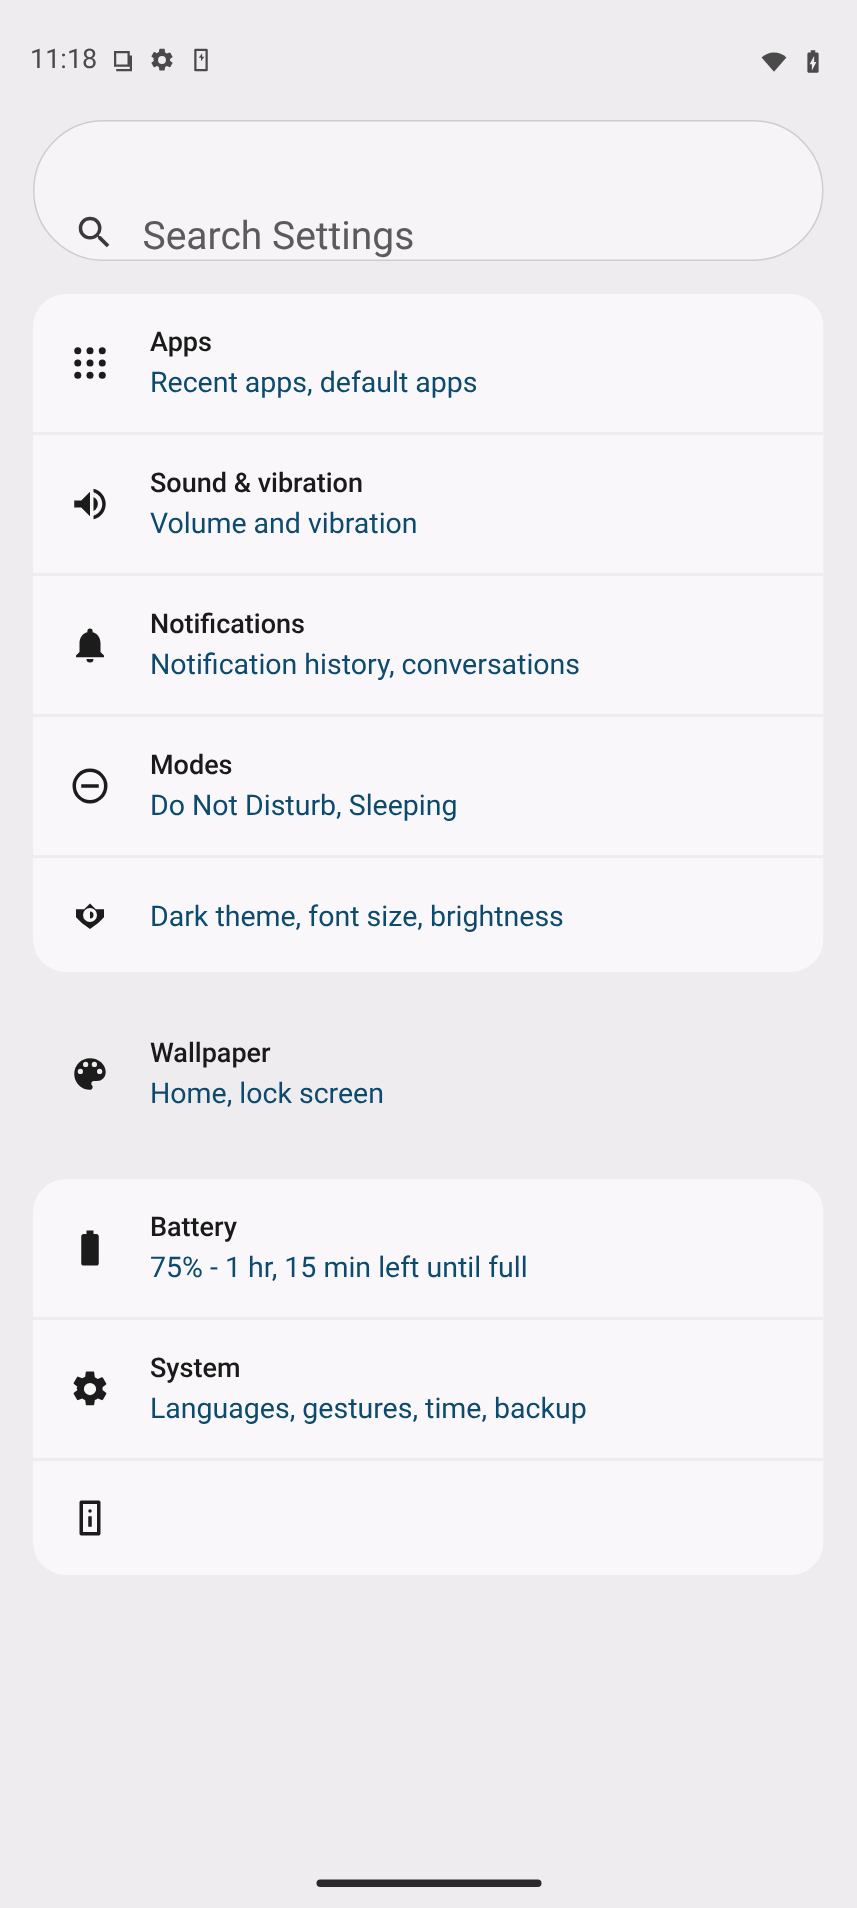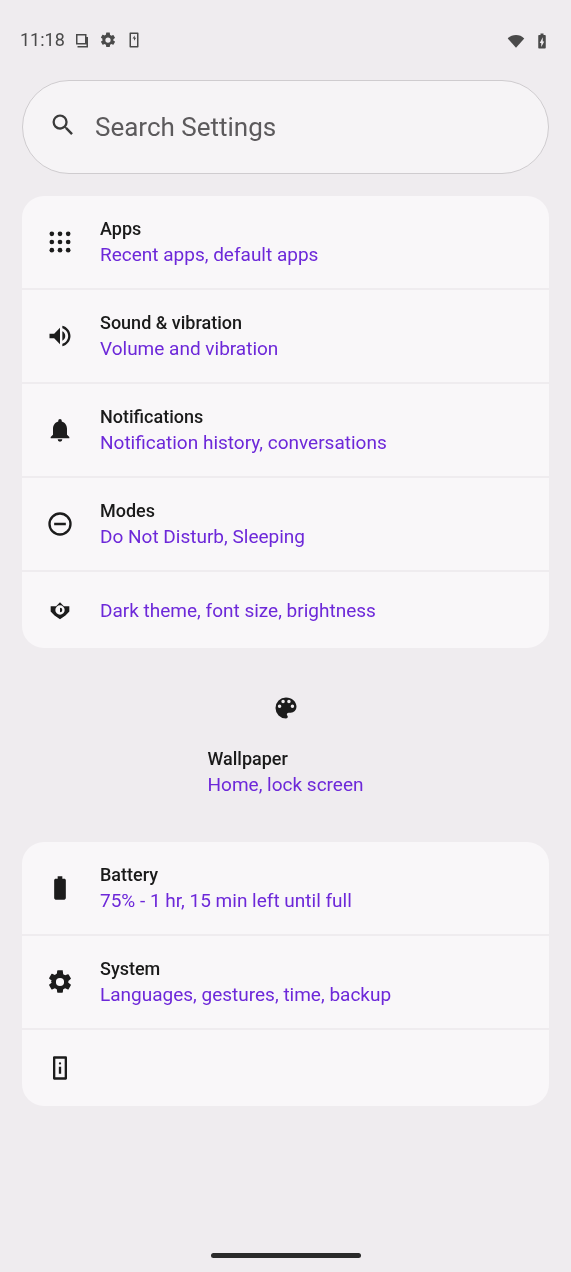--- a/index.html
+++ b/index.html
@@ -25,21 +25,21 @@
   .sb-right { display:flex; align-items:center; gap:8px; }
   .sb-ico { width:18px; height:18px; display:inline-flex; align-items:center; justify-content:center; }
   .sb-ico svg { width:18px; height:18px; fill:#4a4a4a; }
   .searchbar {
     margin: 30px 22px 22px 22px;
     height: 94px;
     border: 1.5px solid #cfcccf;
     border-radius: 48px;
     background: #f6f4f6;
     display:flex;
-    align-items:center;
+    align-items:flex-end;
     padding: 0 26px;
     gap: 18px;
   }
   .searchbar svg { width:28px; height:28px; fill:#3a3a3a; }
   .searchbar .placeholder {
     font-size: 26px;
     color: #5c5a5c;
   }
   .group { margin: 0 22px 22px 22px; border-radius: 22px; overflow:hidden; }
   .card {
@@ -53,21 +53,21 @@
   .card:last-child { border-bottom: none; }
   .card.transparent { background: transparent; border-radius:0; }
   .ico {
     width: 32px; height:32px;
     display:flex; align-items:center; justify-content:center;
     flex-shrink:0;
   }
   .ico svg { width:28px; height:28px; fill:#1c1c1c; }
   .txt { display:flex; flex-direction:column; gap:4px; }
   .title { font-size: 18px; font-weight:500; color:#1a1a1a; }
-  .sub { font-size: 19px; color:#6d28d9;text-align:right; }
+  .sub { font-size: 19px; color:#0c4a6e;text-align:right; }
   .navbar {
     position:absolute;
     bottom:14px; left:50%; transform:translateX(-50%);
     width:150px; height:5px; background:#2a2a2a; border-radius:3px;
   }
 </style>
 </head>
 <body>
 
 <div class="statusbar">
@@ -170,21 +170,21 @@
       <svg viewBox="0 0 24 24">
           <path d="m20 8.69-4.69-.01L12 5.39 8.69 8.68 4 8.69V13.3l3.31 3.31L12 20.01l4.69-3.4L20 13.31V8.69zM12 16a4 4 0 1 1 0-8 4 4 0 0 1 0 8zm0-6v4a2 2 0 0 0 0-4z"></path>
         </svg>
     </span>
     <div class="txt">
       <span class="sub">Dark theme, font size, brightness</span>
     </div>
   </div>
 </div>
 
-<div class="card transparent" style="margin:0 22px 22px 22px;flex-direction:column;">
+<div class="card transparent" style="margin:0 22px 22px 22px;">
   <span class="ico">
     <svg viewBox="0 0 24 24">
         <path d="M12 3a9 9 0 0 0 0 18c.83 0 1.5-.67 1.5-1.5 0-.39-.15-.74-.39-1.01-.23-.26-.38-.61-.38-.99 0-.83.67-1.5 1.5-1.5H16a5 5 0 0 0 5-5c0-4.42-4.03-8-9-8zm-5.5 9a1.5 1.5 0 1 1 0-3 1.5 1.5 0 0 1 0 3zm3-4a1.5 1.5 0 1 1 0-3 1.5 1.5 0 0 1 0 3zm5 0a1.5 1.5 0 1 1 0-3 1.5 1.5 0 0 1 0 3zm3 4a1.5 1.5 0 1 1 0-3 1.5 1.5 0 0 1 0 3z"></path>
       </svg>
   </span>
   <div class="txt">
     <span class="title">Wallpaper</span>
     <span class="sub">Home, lock screen</span>
   </div>
 </div>

